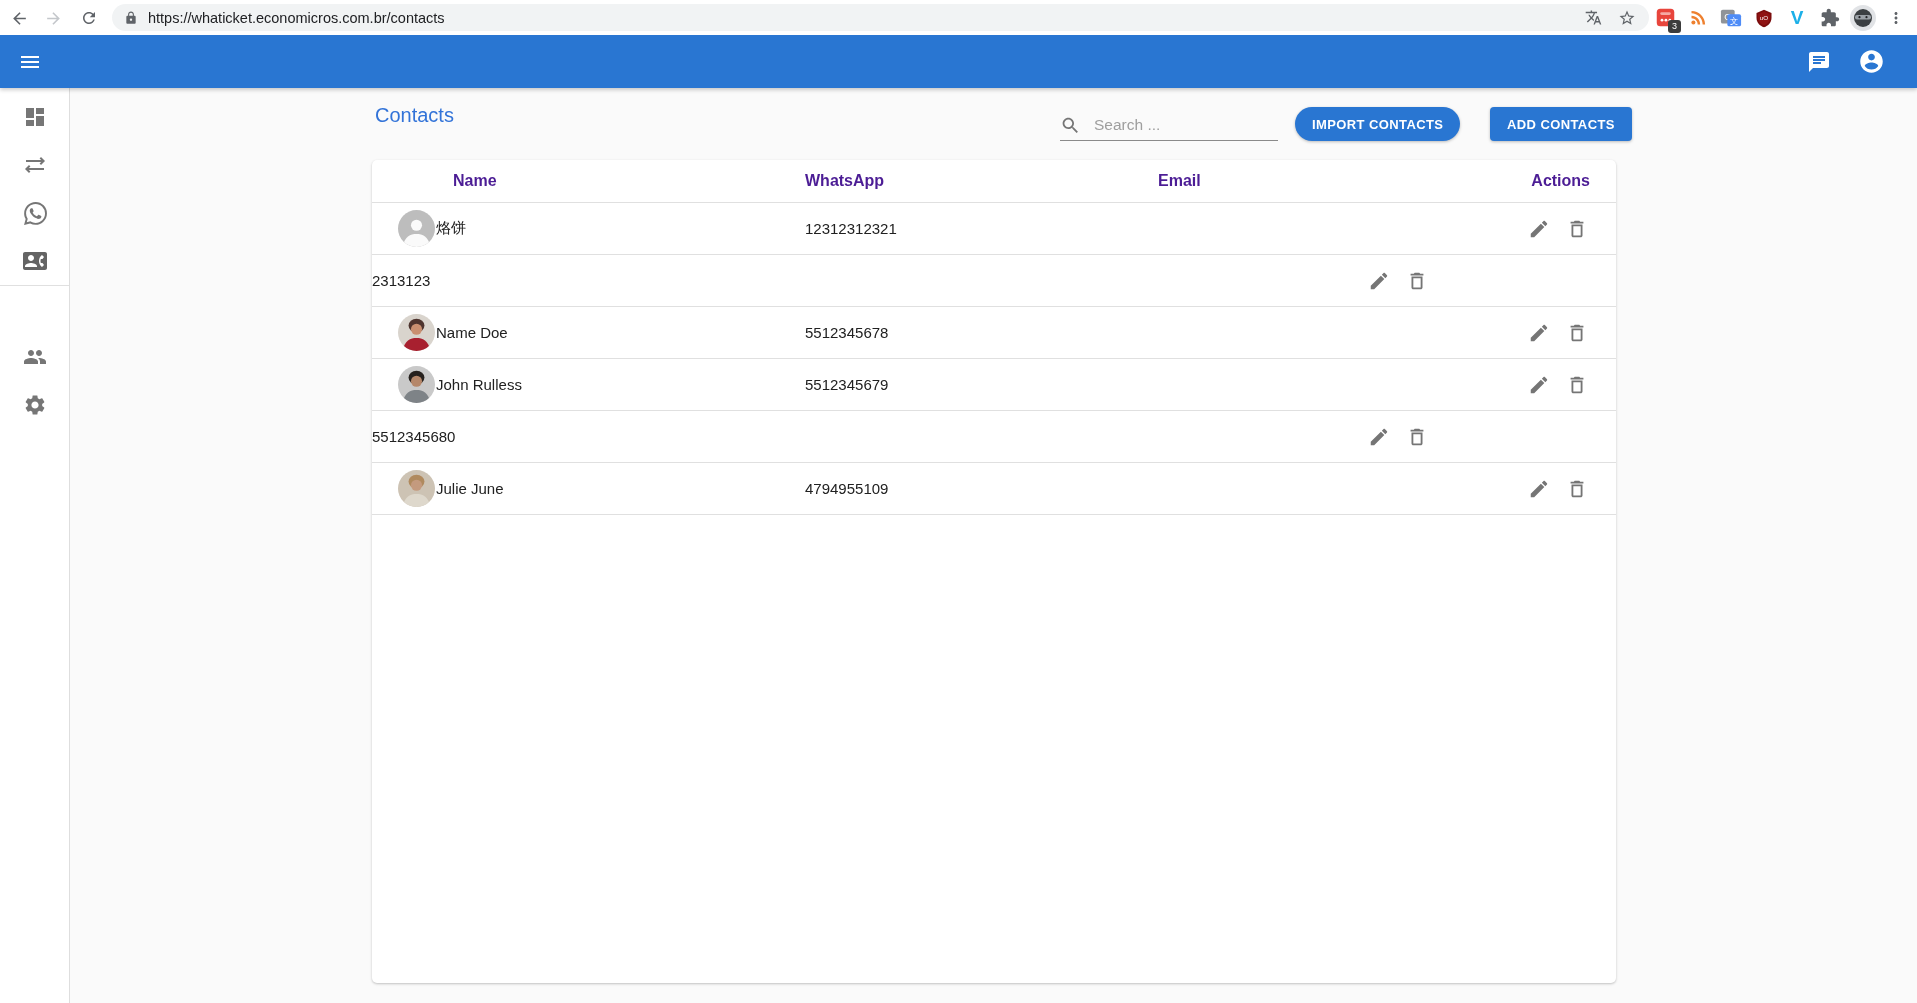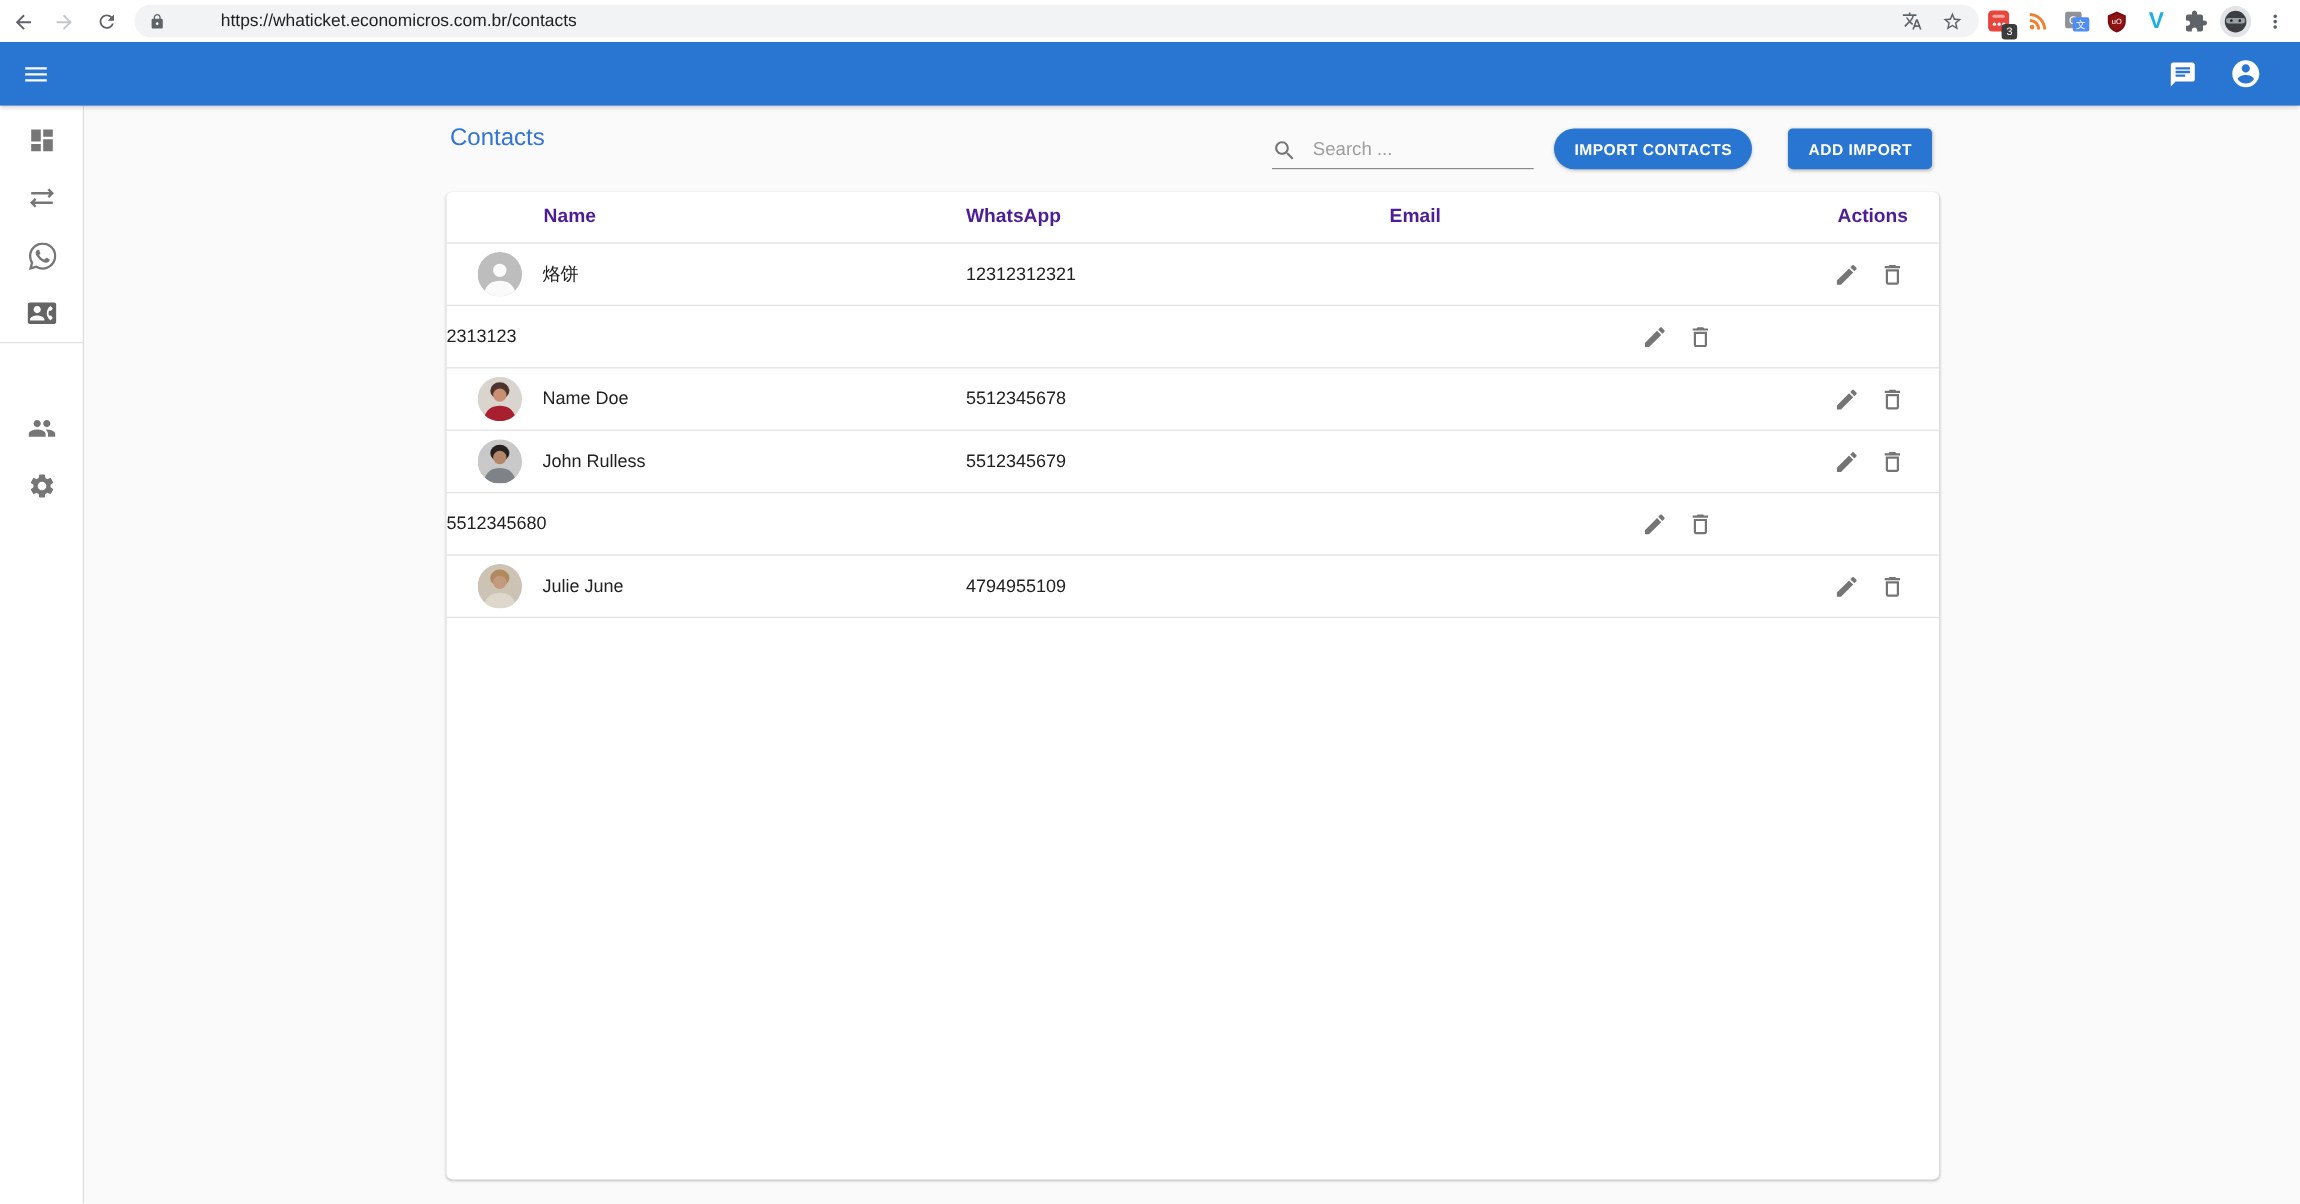--- a/index.html
+++ b/index.html
@@ -4,21 +4,21 @@
 <style>
   * { margin:0; padding:0; box-sizing:border-box; }
   html,body { width:1917px; height:1003px; overflow:hidden; background:#fafafa;
     font-family:"Liberation Sans", sans-serif; }
 
   
   .chrome-bar { position:absolute; left:0; top:0; width:1917px; height:35px; background:#ffffff; z-index:30; }
   .nav-btn { position:absolute; top:5px; width:26px; height:26px; border:none; background:transparent;
     display:flex; align-items:center; justify-content:center; cursor:pointer; border-radius:50%; }
   .addr-pill { position:absolute; left:112px; top:4px; width:1537px; height:27px; background:#f1f3f4;
-    border-radius:14px; display:flex; align-items:center; padding:0 12px;gap:36px; }
+    border-radius:14px; display:flex; align-items:center; padding:0 12px; }
   .addr-url { font-size:14.5px; color:#202124; margin-left:10px; flex:1; white-space:nowrap; overflow:hidden; }
   .pill-right { display:flex; align-items:center; gap:14px; }
   .ext-row { position:absolute; left:1652px; top:0; height:35px; display:flex; align-items:center; gap:7px; }
   .ext-slot { width:26px; height:26px; display:flex; align-items:center; justify-content:center;
     position:relative; border:none; background:transparent; cursor:pointer; }
   .ext-badge { position:absolute; right:-3px; bottom:-2px; min-width:13px; height:13px; background:#3c3c3c;
     color:#fff; font-size:9px; line-height:13px; text-align:center; border-radius:3px; padding:0 2px; }
   .vue-v { font-size:19px; font-weight:bold; color:#1cb0e8; font-family:"Liberation Sans",sans-serif; }
 
   
@@ -55,21 +55,21 @@
 
   
   .card { position:absolute; left:302px; top:72px; width:1244px; height:823px; background:#ffffff;
     border-radius:5px; box-shadow:0 1px 3px rgba(0,0,0,.14), 0 1px 2px rgba(0,0,0,.1); overflow:hidden; }
   .tgrid { display:grid; grid-template-columns:433px 353px 298px 1fr; align-items:center; }
   .thead { height:43px; border-bottom:1px solid #e0e0e0; }
   .thead .hcell { font-size:16px; font-weight:700; color:#4c1d95; }
   .hcell.c1 { padding-left:81px; }
   .hcell.c4, .acell { text-align:right; padding-right:26px; }
   .trow { height:52px; border-bottom:1px solid #e0e0e0; }
-  .ncell { display:flex; align-items:center; padding-left:26px; gap:17px; }
+  .ncell { display:flex; align-items:center; padding-left:26px; gap:1px; }
   .avatar { width:37px; height:37px; border-radius:50%; overflow:hidden; flex:0 0 37px; }
   .cname, .wcell, .ecell { font-size:15px; color:#212121; }
   .acell { display:flex; justify-content:flex-end; gap:12px; align-items:center; }
   .icon-btn { width:26px; height:26px; border:none; background:transparent; cursor:pointer;
     display:flex; align-items:center; justify-content:center; }
   .icon-btn svg { fill:#757575; }
 </style>
 </head>
 <body>
 
@@ -225,21 +225,21 @@
   <div class="page-title">Contacts</div>
 
   <div class="search-wrap">
     <svg width="21" height="21" viewBox="0 0 24 24" fill="#757575">
         <path d="M15.5 14h-.79l-.28-.27C15.41 12.59 16 11.11 16 9.5 16 5.91 13.09 3 9.5 3S3 5.91 3 9.5 5.91 16 9.5 16c1.61 0 3.09-.59 4.23-1.57l.27.28v.79l5 4.99L20.49 19l-4.99-5zm-6 0C7.01 14 5 11.99 5 9.5S7.01 5 9.5 5 14 7.01 14 9.5 11.99 14 9.5 14z"></path>
       </svg>
     <input type="text" placeholder="Search ..." style="">
   </div>
 
   <button class="btn btn-import">IMPORT CONTACTS</button>
-  <button class="btn btn-add">ADD IMPORT</button>
+  <button class="btn btn-add">ADD CONTACTS</button>
 
   <div class="card">
     <div class="tgrid thead">
       <div class="hcell c1">Name</div>
       <div class="hcell c2">WhatsApp</div>
       <div class="hcell c3">Email</div>
       <div class="hcell c4">Actions</div>
     </div>
     <div id="rows">
   <div class="tgrid trow">

